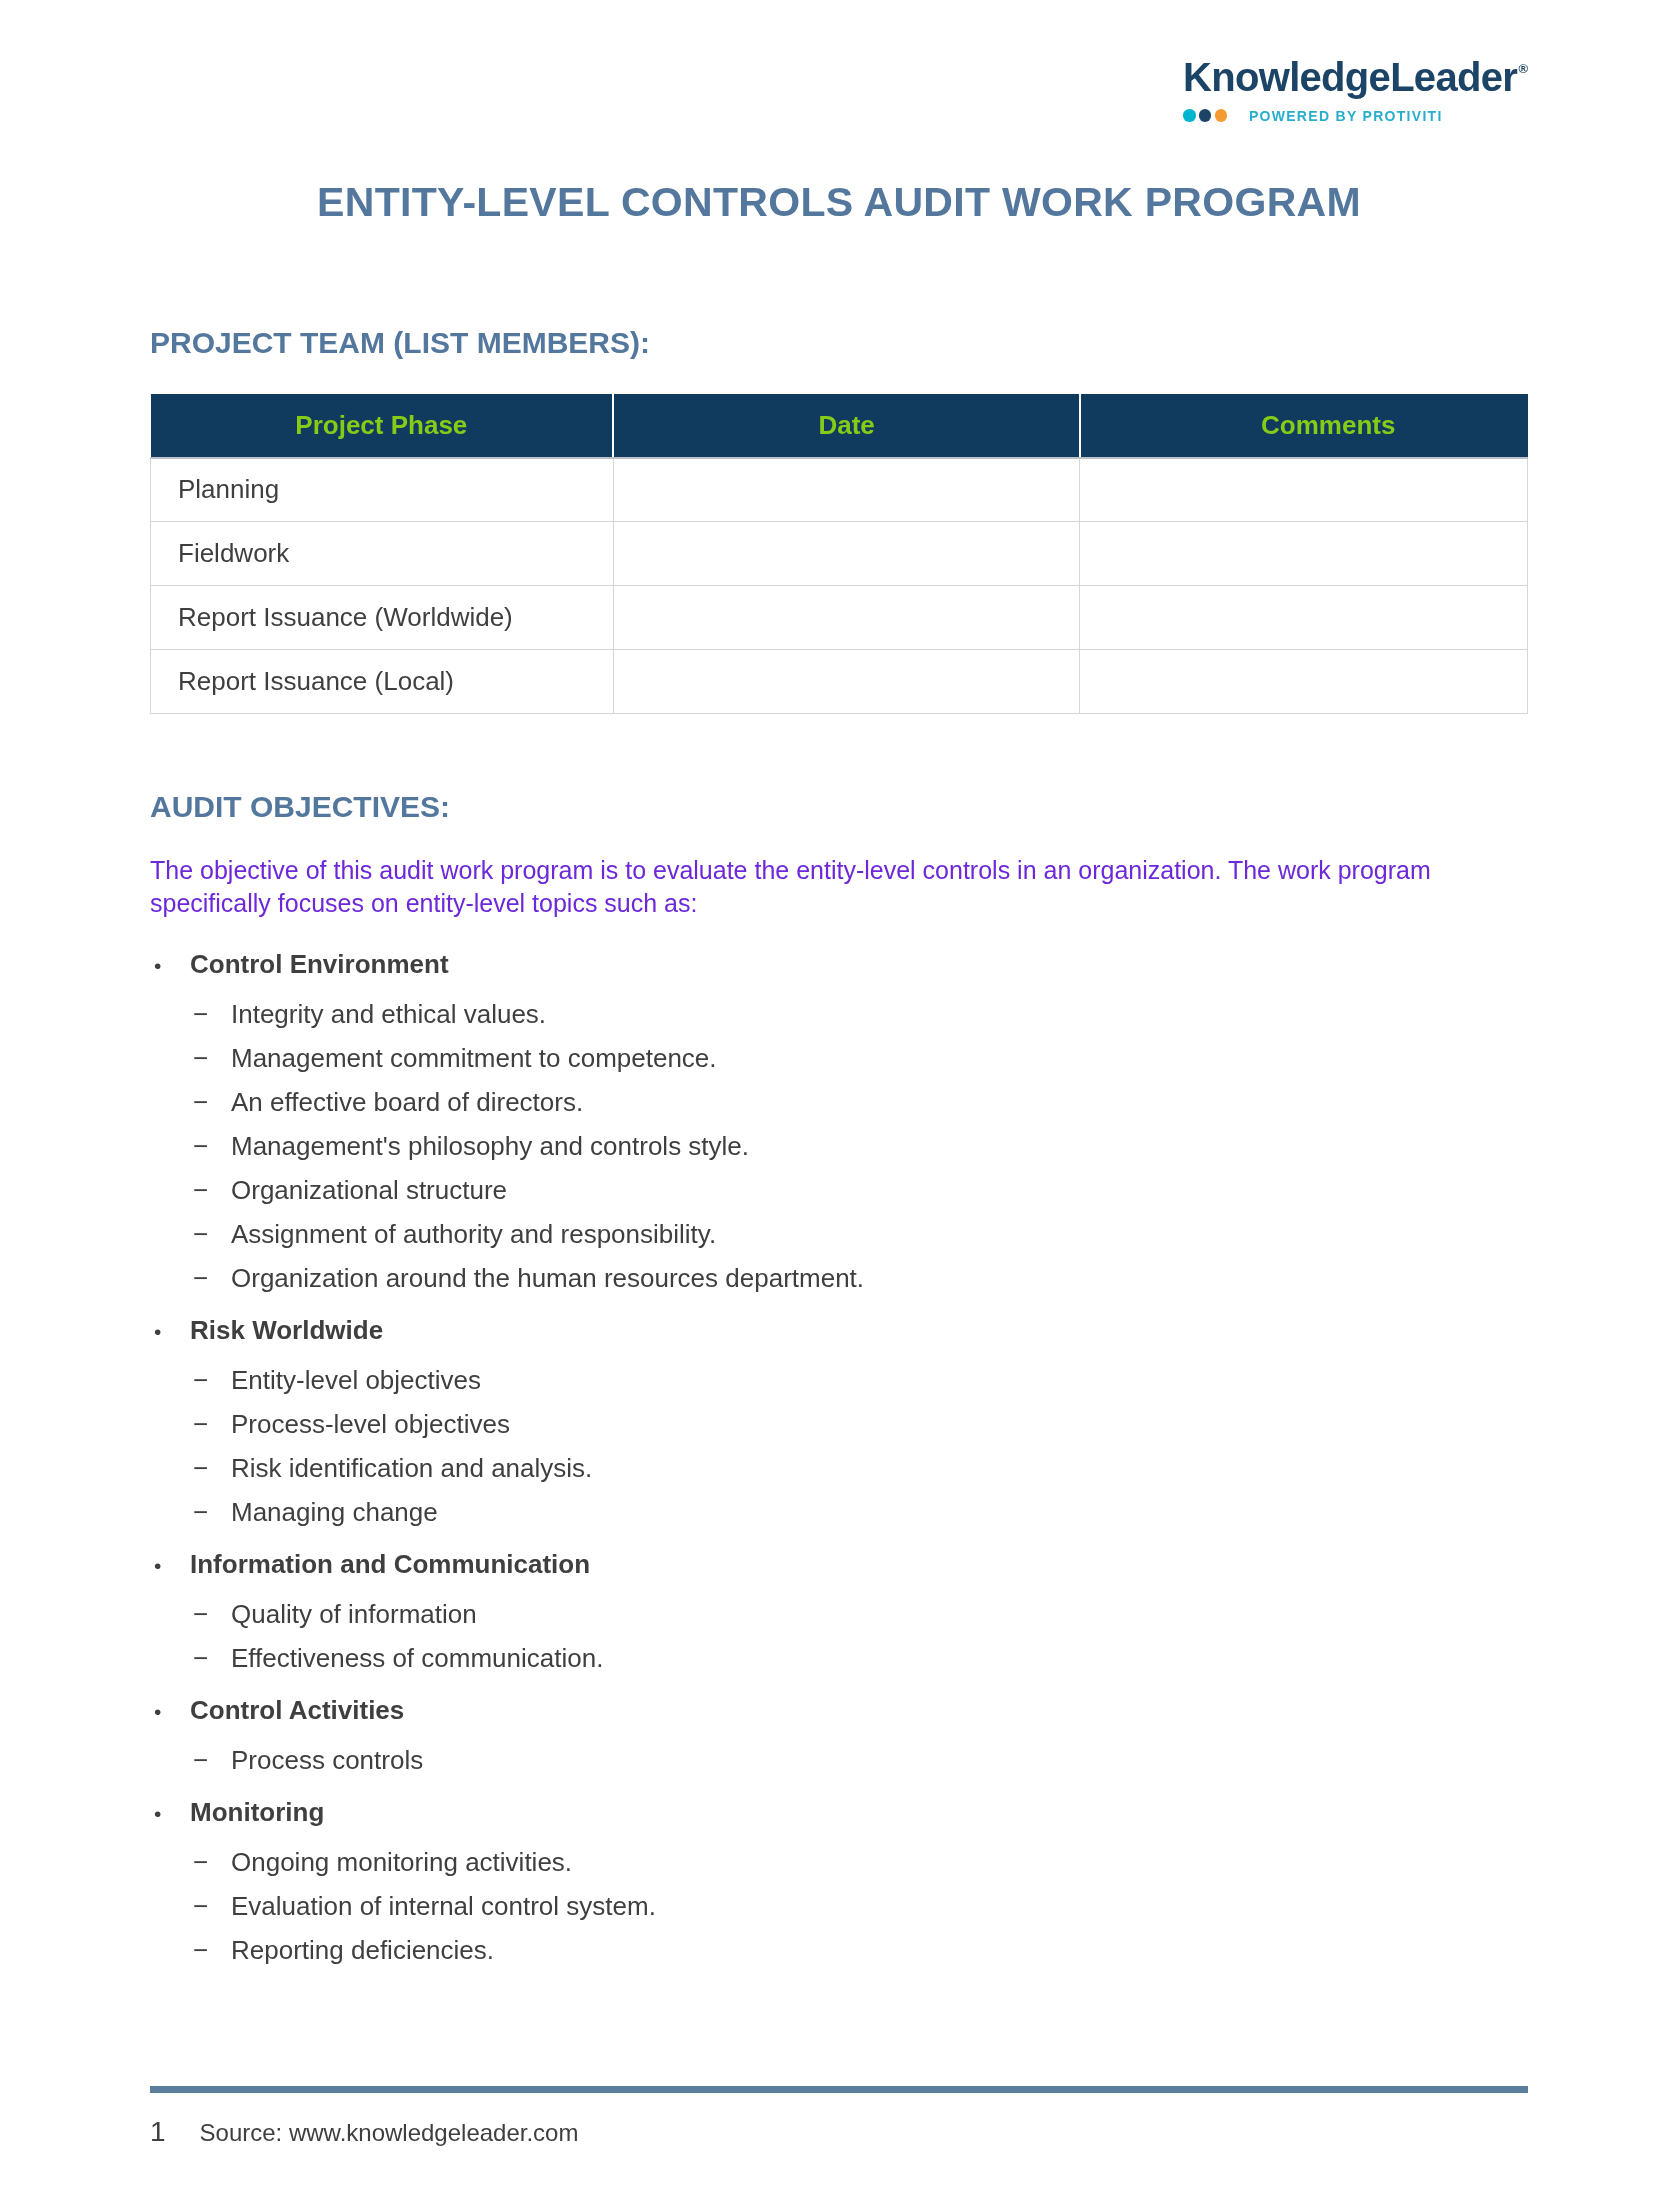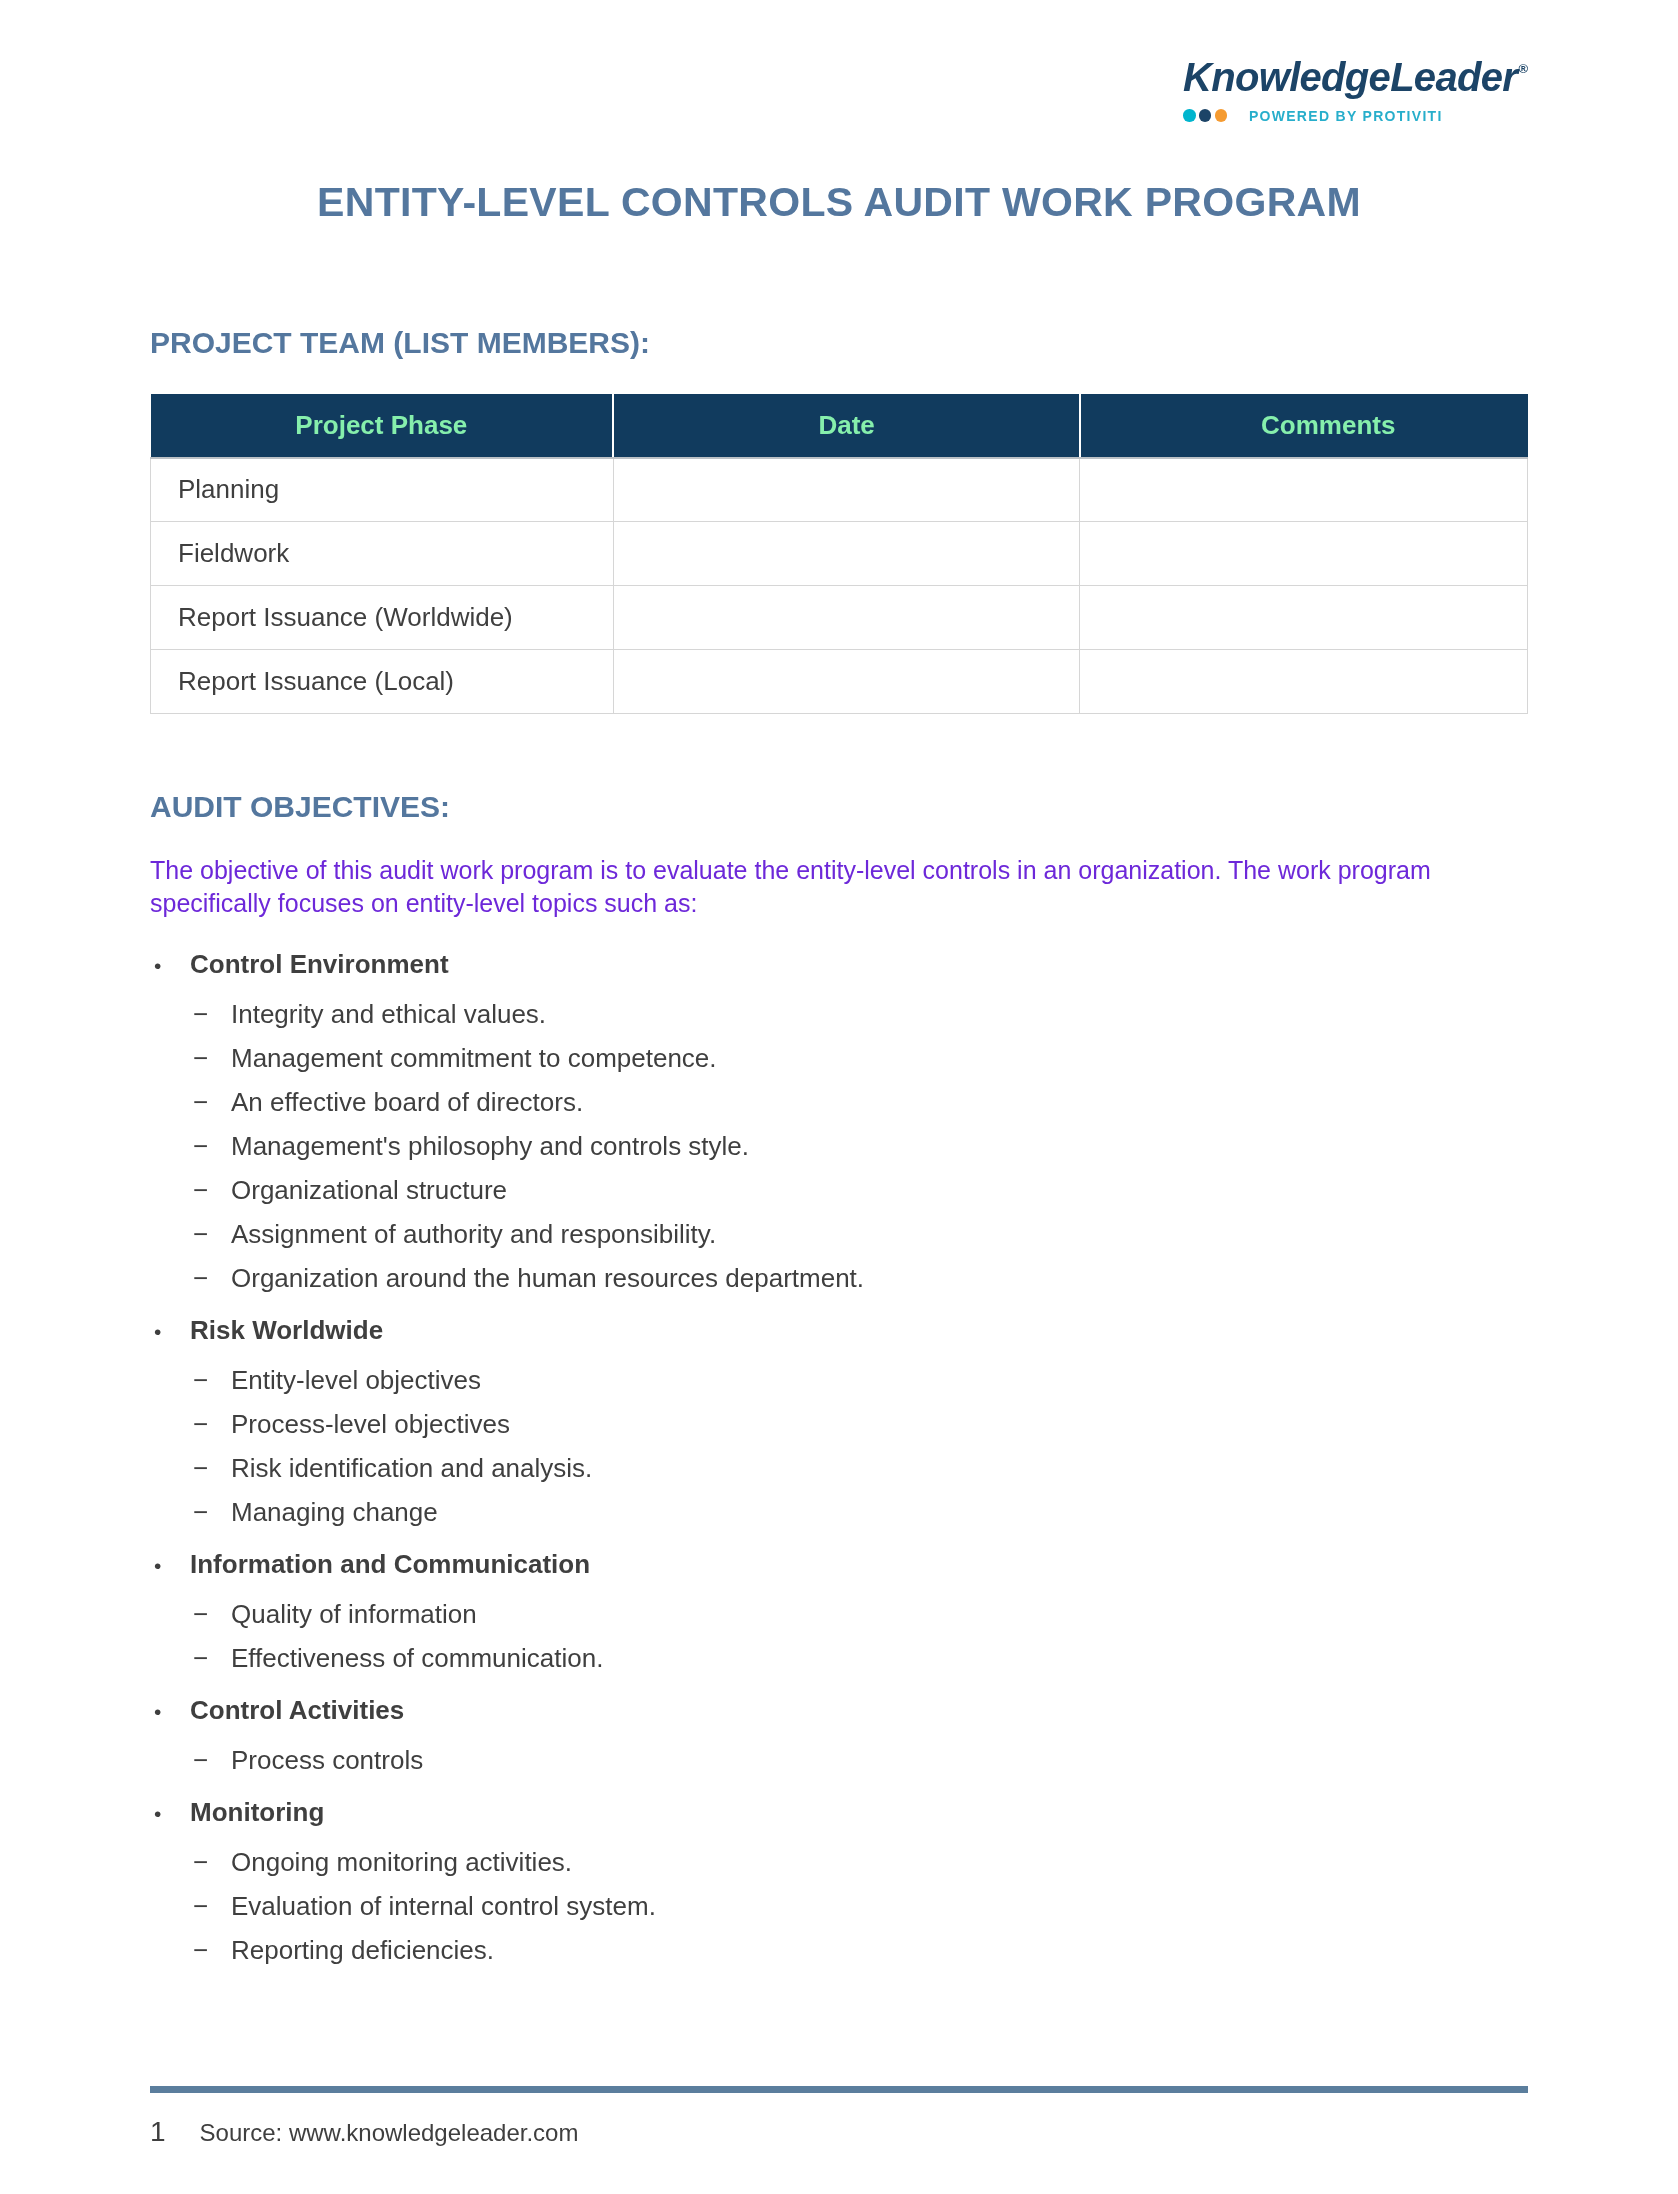--- a/index.html
+++ b/index.html
@@ -15,21 +15,21 @@
     background:#ffffff;
     overflow:hidden;
   }
   .content { padding:0 150px; }
 
   
   .logo-row { display:flex; justify-content:flex-end; padding-top:57px; }
   .logo-block { display:inline-block; }
   .brand-line { white-space:nowrap; line-height:1; }
   .brand {
-    font-size:40px; font-weight:bold; color:#1C4467; letter-spacing:-0.7px;font-style:italic;
+    font-size:40px; font-weight:bold; color:#1C4467; letter-spacing:-0.7px;
   }
   .reg { font-size:13px; font-weight:bold; color:#1C4467; vertical-align:18.4px; margin-left:1.3px; }
   .tagline-line { margin-top:10.5px; display:flex; align-items:center; }
   .dot { width:12.5px; height:12.5px; border-radius:50%; display:inline-block; margin-right:3.3px; }
   .dot.teal   { background:#00B5CE; }
   .dot.navy   { background:#1C4467; }
   .dot.orange { background:#F59B31; }
   .tagline {
     margin-left:18.4px; font-size:14px; font-weight:bold;
     color:#27AECB; letter-spacing:1.3px; white-space:nowrap;
@@ -47,21 +47,21 @@
   h2.audit-objectives { margin-top:76px; }
 
   
   table.team-table {
     width:100%; margin-top:34px; border-collapse:collapse; table-layout:fixed;
   }
   .team-table col.c1 { width:33.6%; }
   .team-table col.c2 { width:33.9%; }
   .team-table col.c3 { width:32.5%; }
   .team-table th {
-    background:#113B5E; color:#86efac;
+    background:#113B5E; color:#84cc16;
     font-size:26px; font-weight:bold; text-align:center;
     height:64px; border-right:2px solid #ffffff; border-bottom:2px solid #BCC1C6;
   }
   .team-table th:last-child { border-right:none;padding-left:48px; }
   .team-table td {
     height:64px; border:1.3px solid #D6D6D6;
     font-size:26px; color:#3F3F3F; padding-left:27px; vertical-align:middle;
   }
 
   

